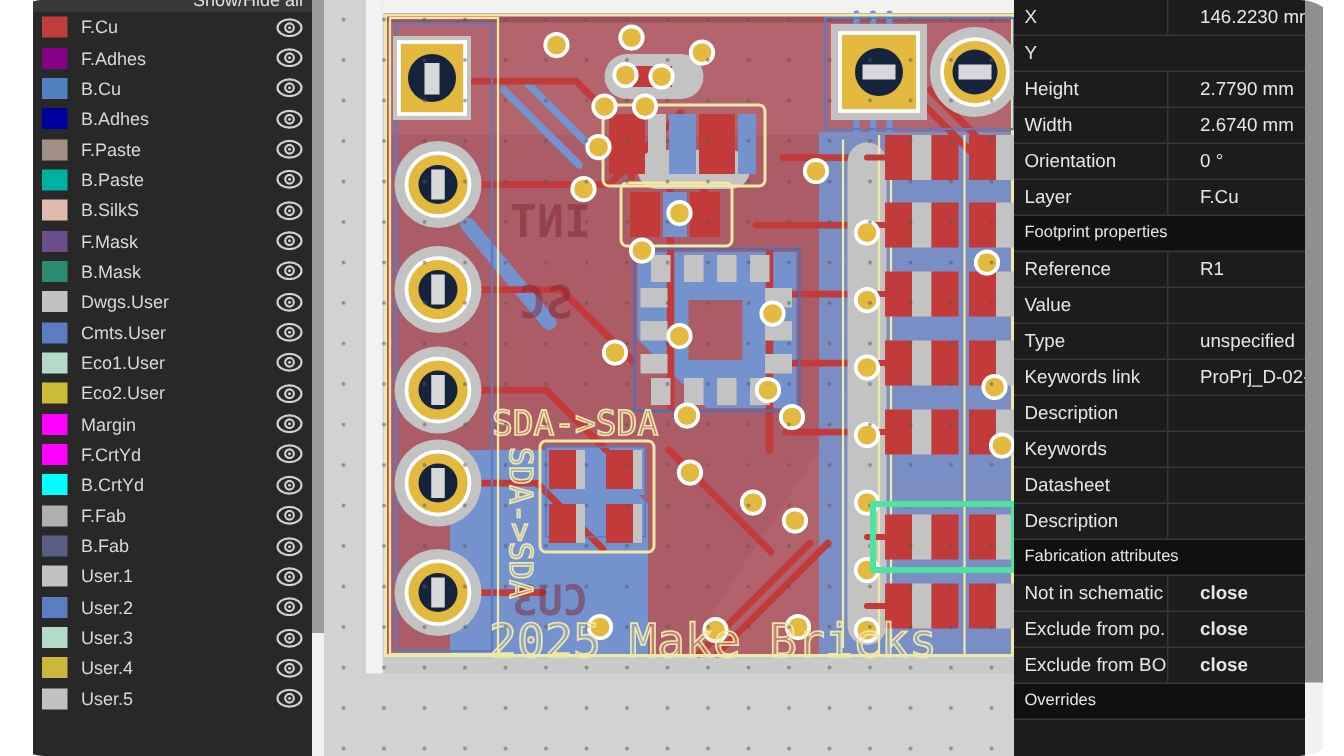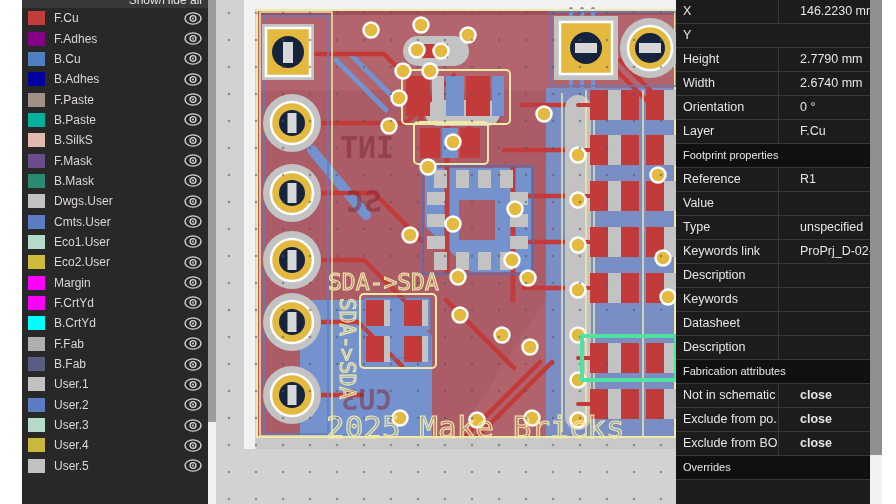--- a/index.html
+++ b/index.html
@@ -1,17 +1,17 @@
 <!DOCTYPE html>
 <html style="--canvas-bg: #D2D2D2; --board: #AC5C66; --copper-front: #C23A3A; --copper-back: #7493CE; --pad: #C3C3C3; --via: #E3B93F; --drill: #16233D; --silk: #EFE8A6; --selection: #4FE3A0;"><head>
 <meta charset="utf-8">
 <style>
   html,body{margin:0;padding:0;background:#ffffff;}
   .app{position:relative;width:896px;height:504px;overflow:hidden;
-       font-family:"Liberation Sans",sans-serif;background:#ffffff;}
+       font-family:"Liberation Sans",sans-serif;background:#ffffff;border-radius:30px;}
 
   
   .left-edge{position:absolute;left:0;top:0;width:22px;height:504px;background:#ffffff;}
 
   
   .layers-panel{position:absolute;left:22px;top:0;width:186px;height:504px;
                 background:#282828;overflow:hidden;}
   .layers-header{height:8px;background:#383838;overflow:hidden;
                  display:flex;justify-content:flex-end;}
   .layers-header span{font-size:12px;color:#e8dede;margin-top:-7px;padding-right:6px;white-space:nowrap;}

